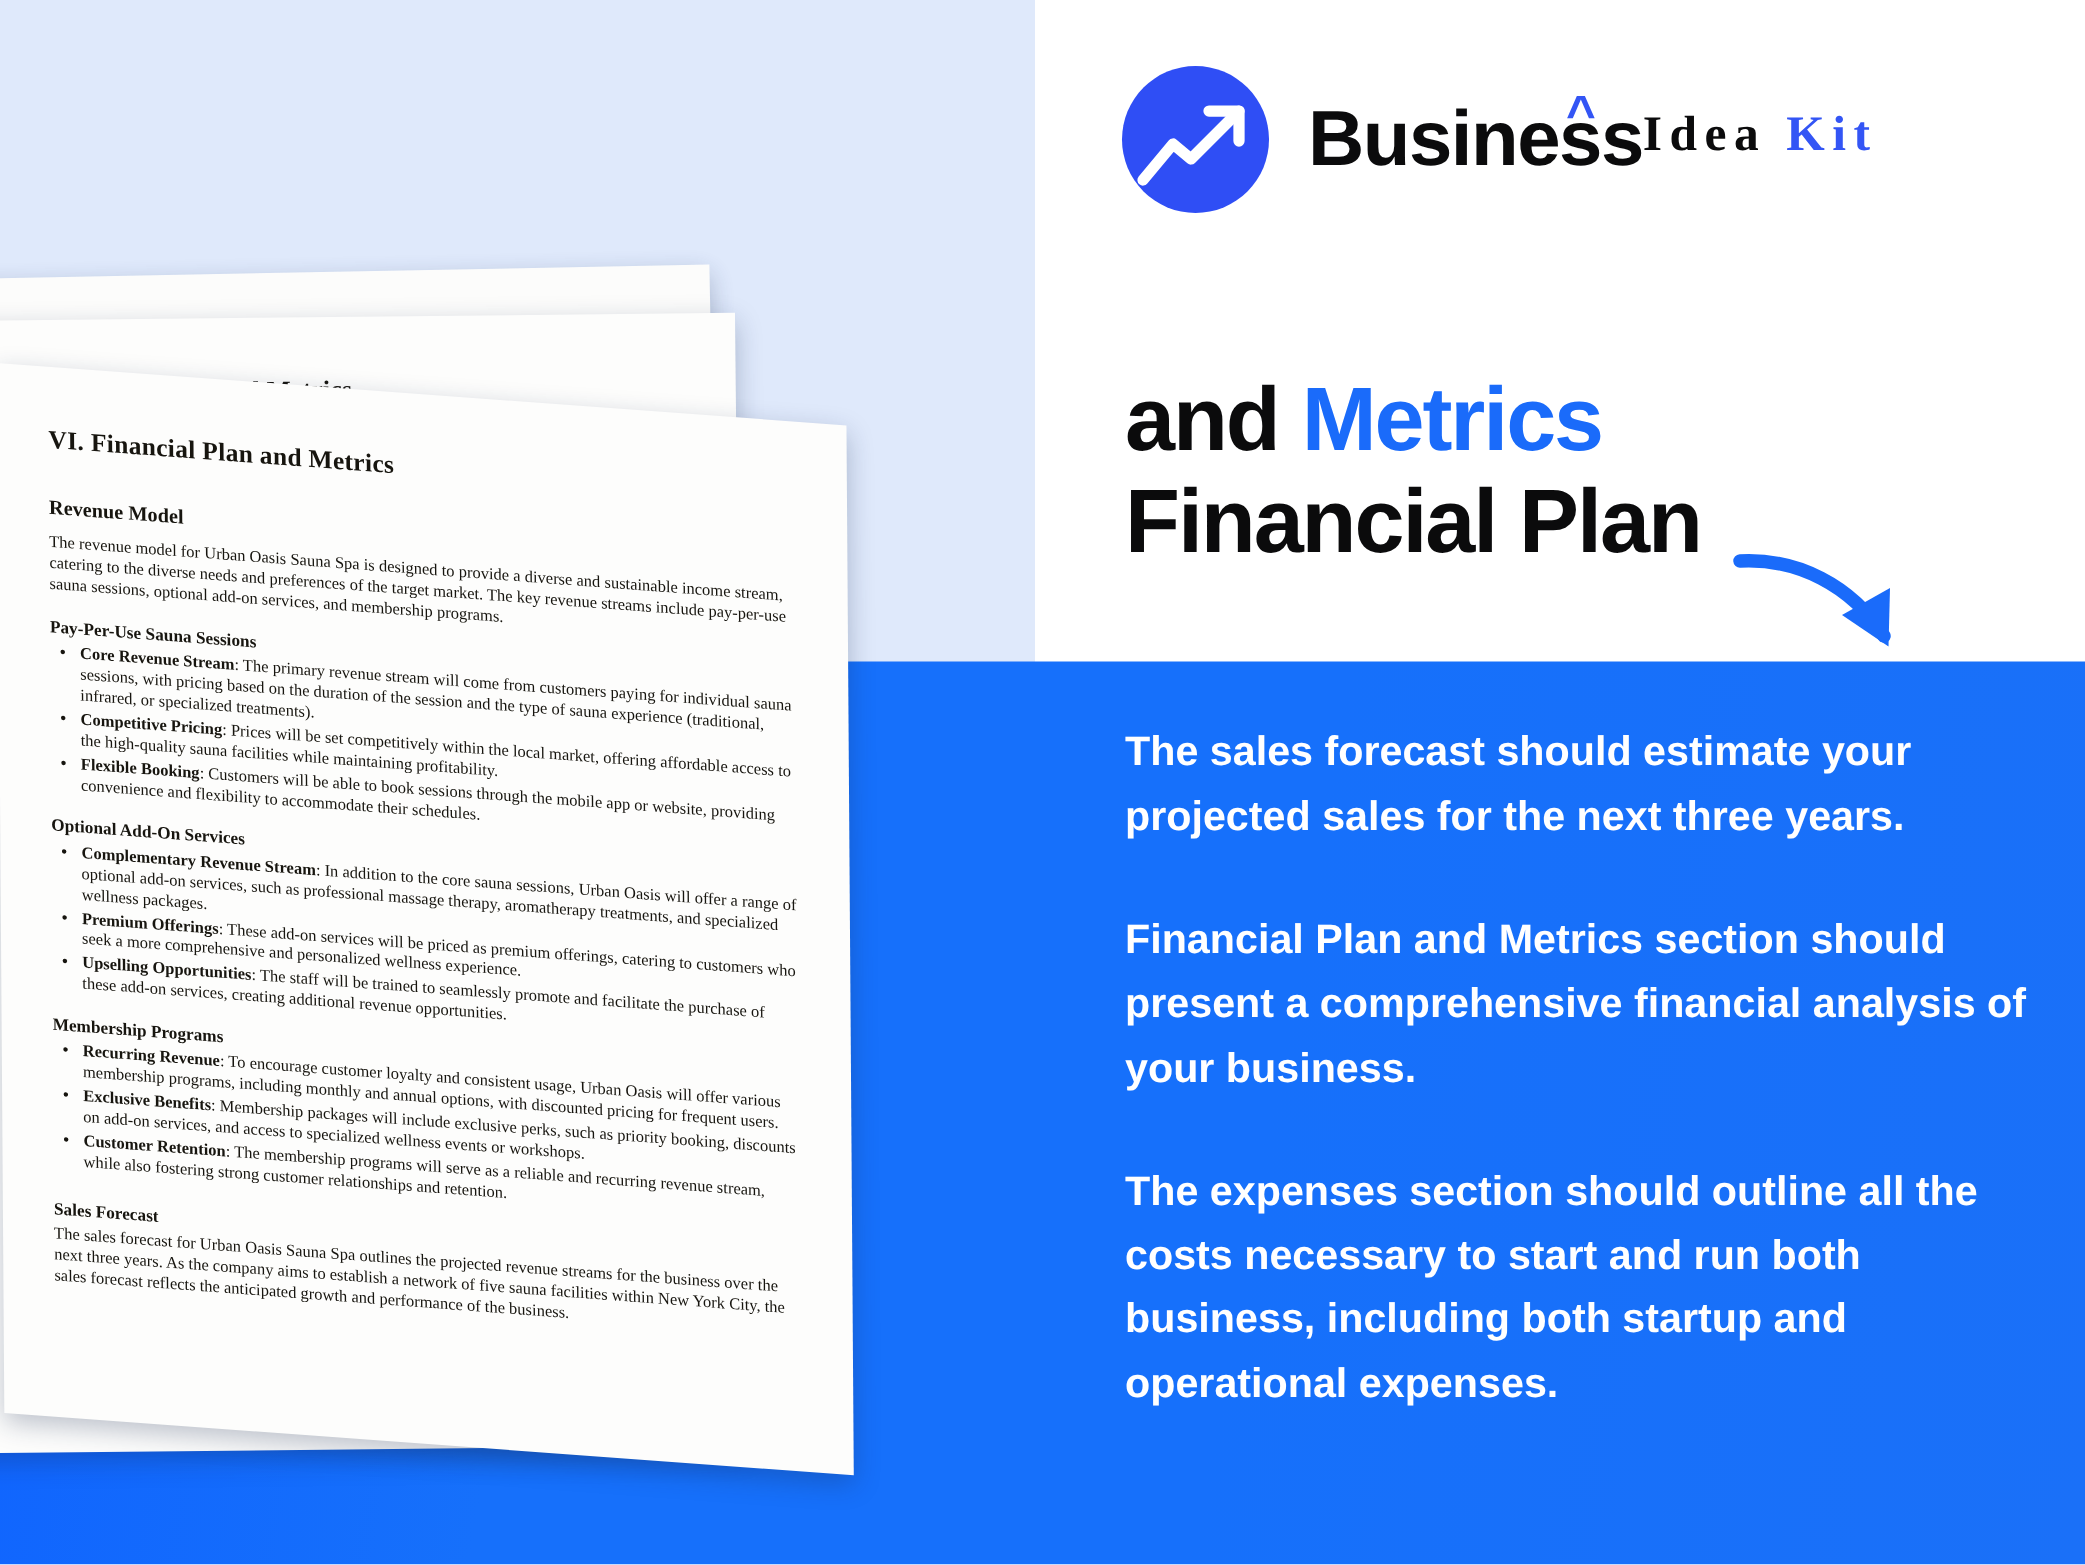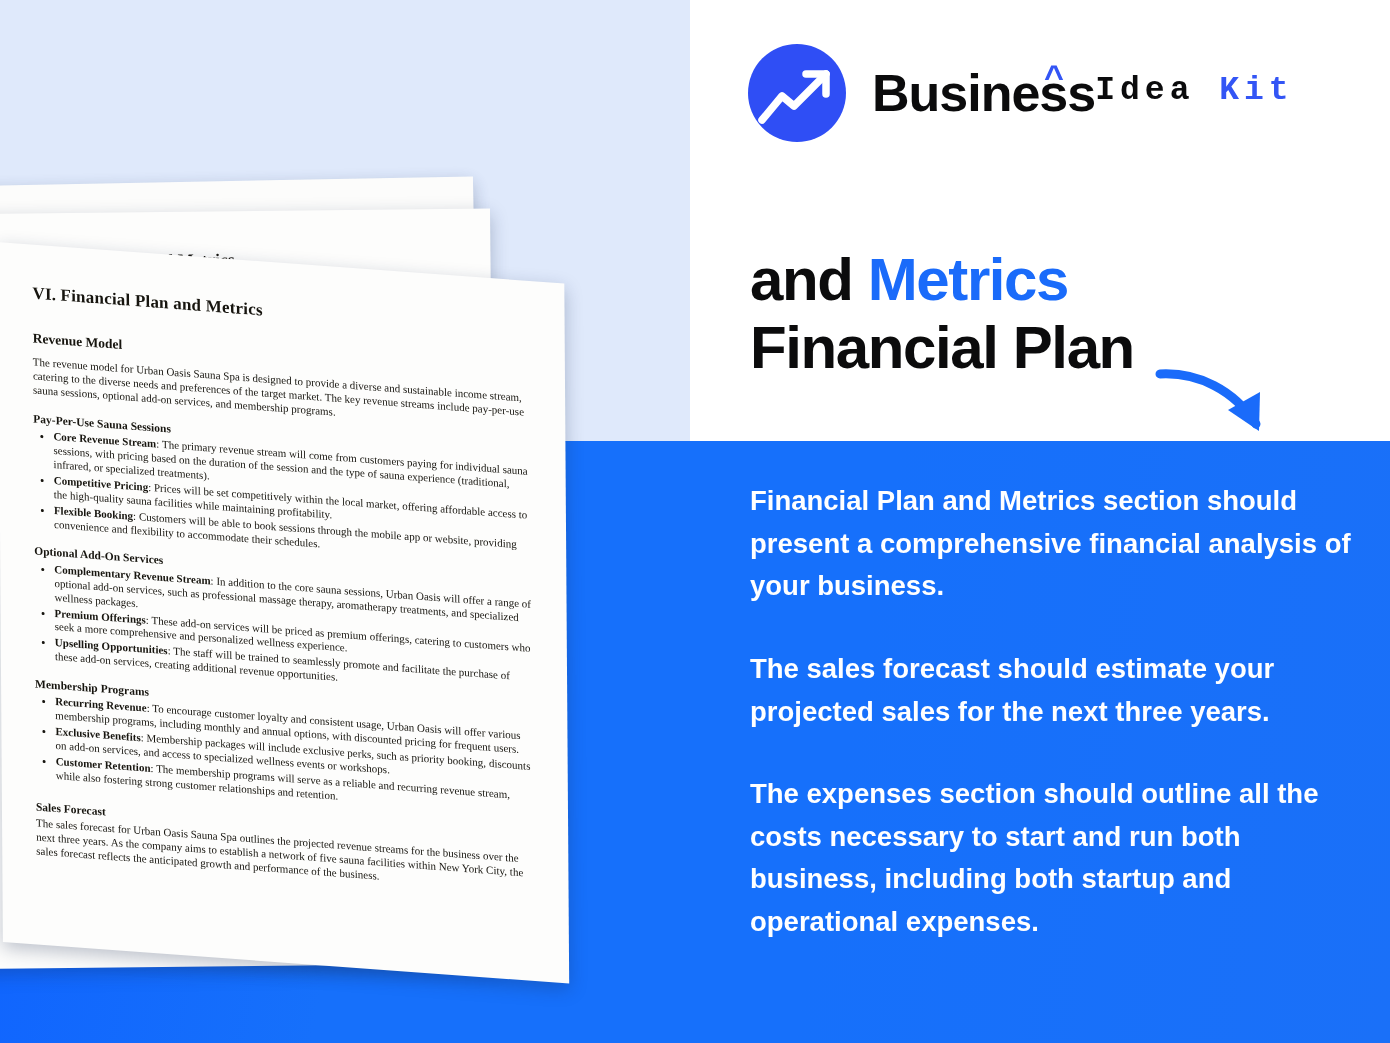--- a/index.html
+++ b/index.html
@@ -86,21 +86,21 @@
   .logo-text{display:flex;flex-direction:row;justify-content:flex-end;}
   .brand-1{
     font-size:52px;font-weight:bold;color:#0b0b0c;line-height:.98;
     letter-spacing:-1px;position:relative;white-space:nowrap;
   }
   .brand-1 .hat{
     position:absolute;left:172px;top:-9px;color:#3355f5;
     font-size:34px;font-weight:bold;line-height:1;
   }
   .brand-2{
-    font-family:Liberation Mono, monospace;
+    font-family:Liberation Serif, serif;
     font-size:33px;font-weight:bold;color:#0b0b0c;
     letter-spacing:5px;margin-top:6px;line-height:1;white-space:nowrap;
   }
   .brand-2 .kit{color:#3355f5;}
 
   .headline{
     position:absolute;left:750px;top:246px;width:520px;
     font-size:60px;font-weight:bold;line-height:1.14;
     color:#0b0b0c;letter-spacing:-1.4px;
   }
@@ -209,16 +209,16 @@
 </div>
 
 <div class="arrow-wrap">
   <svg width="140" height="100" viewBox="0 0 140 100" aria-hidden="true">
     <path d="M10 22 C48 20, 84 38, 106 72" stroke="#1a6bfa" stroke-width="9" fill="none" stroke-linecap="round"></path>
     <path d="M78 58 L109 79 L110 40" fill="#1a6bfa"></path>
   </svg>
 </div>
 
 <div class="body-copy">
+  <p>The sales forecast should estimate your projected sales for the next three years.</p>
   <p>Financial Plan and Metrics section should present a comprehensive financial analysis of your business.</p>
-  <p>The sales forecast should estimate your projected sales for the next three years.</p>
   <p>The expenses section should outline all the costs necessary to start and run both business, including both startup and operational expenses.</p>
 </div>
 
 </body></html>

